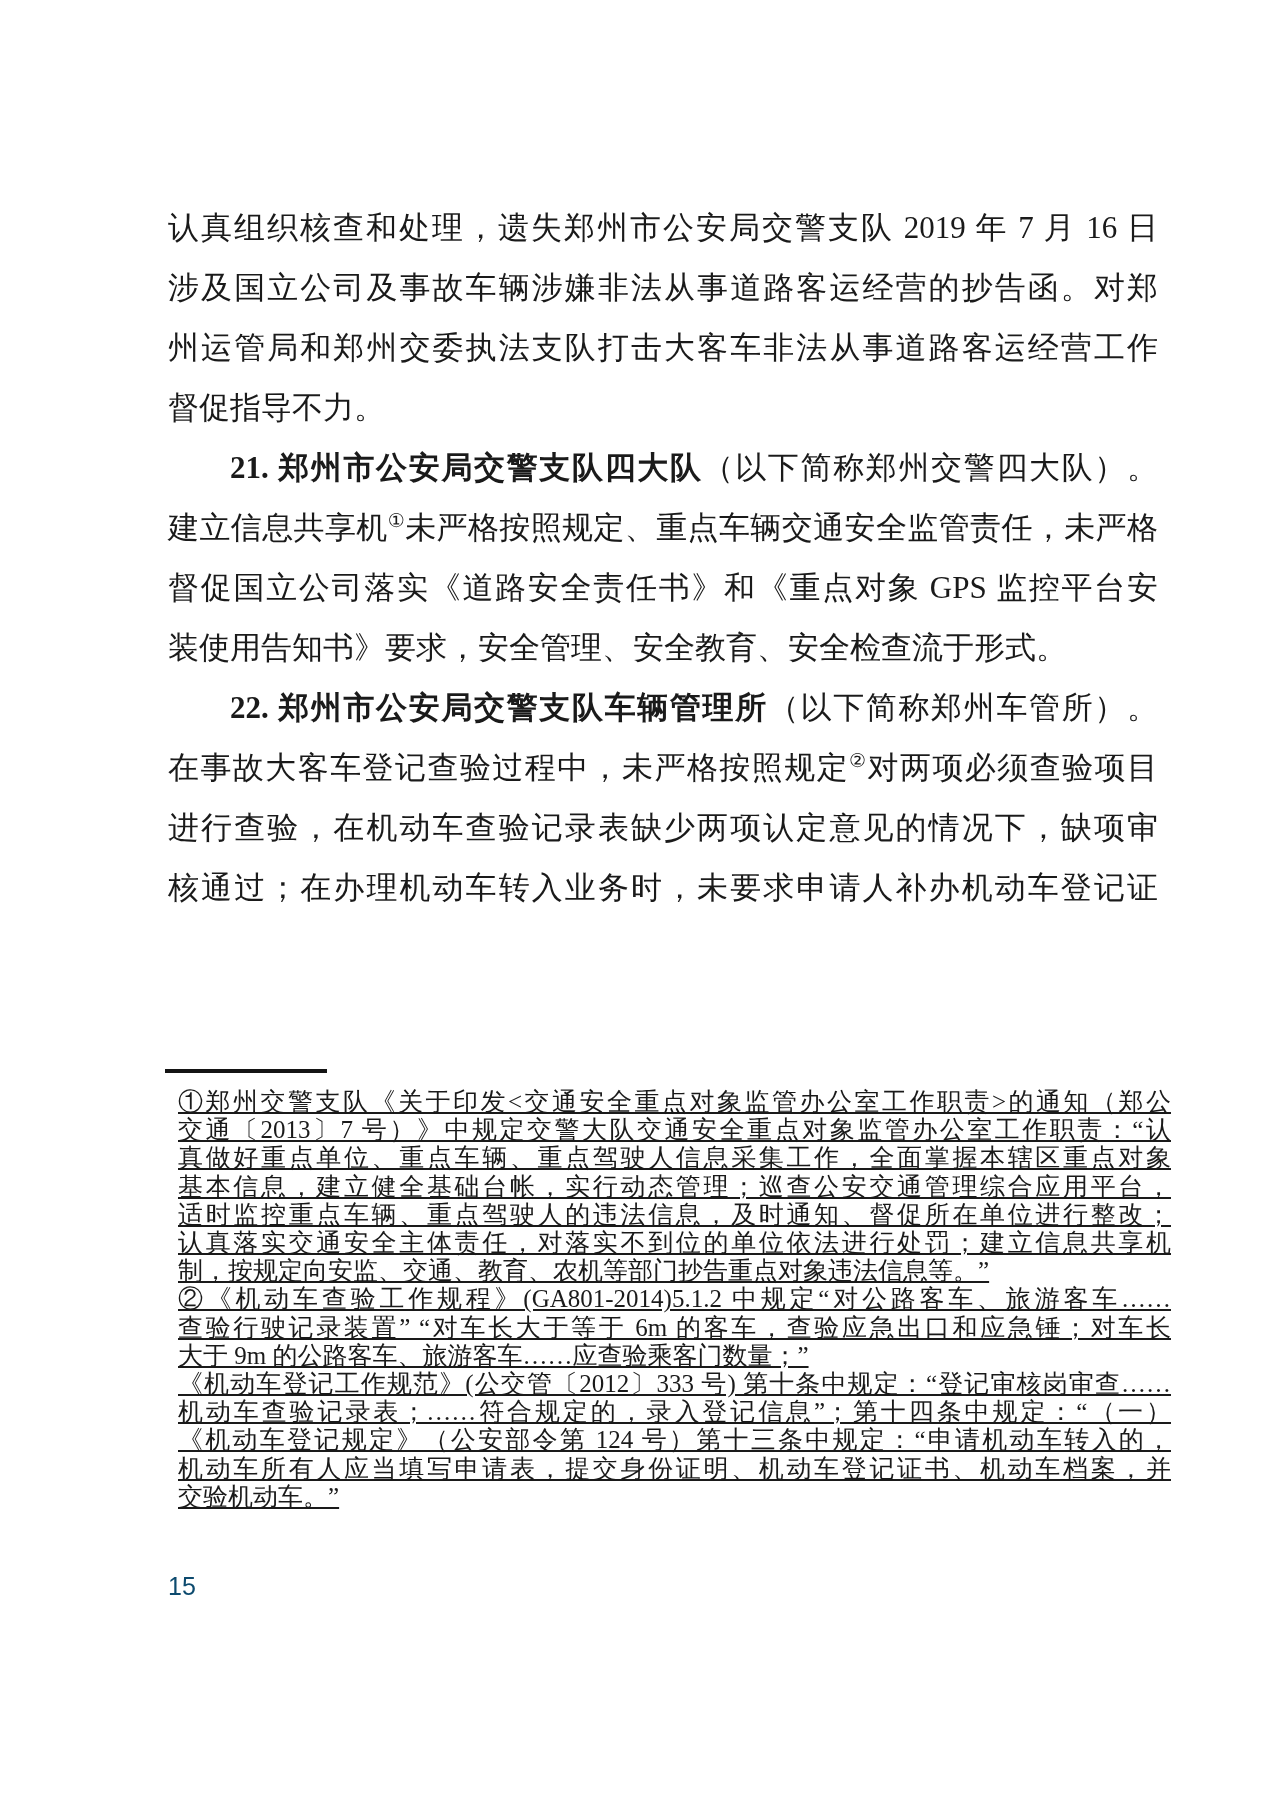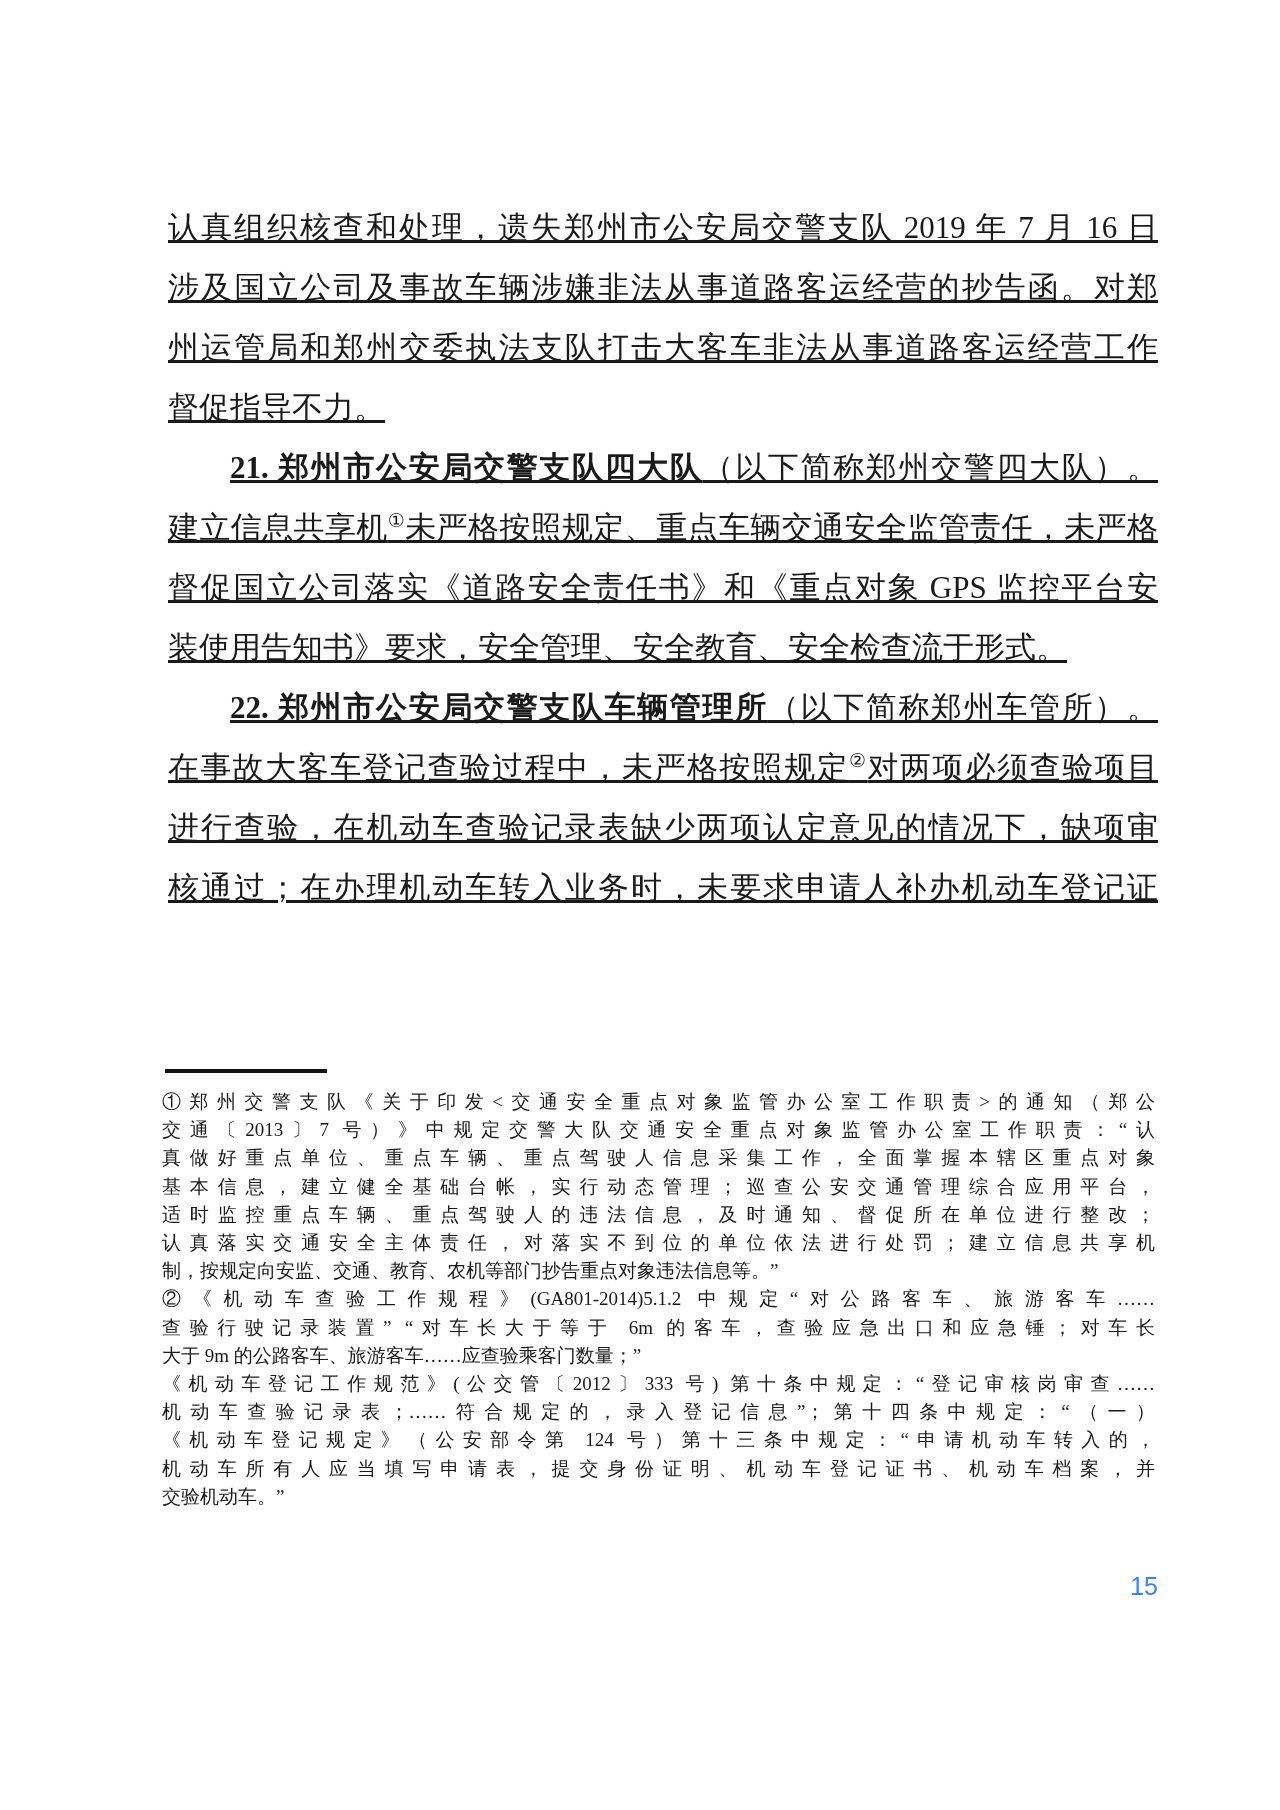--- a/index.html
+++ b/index.html
@@ -18,61 +18,61 @@
     left: 168px;
     top: 198px;
     width: 990px;
     font-size: 31px;
     line-height: 60px;
   }
   .line {
     text-align: justify;
     text-justify: distribute;
     text-align-last: left;
-    text-decoration: underline;
   }
   .line.just { text-align-last: justify; }
   .line.indent { padding-left: 62px; }
   .seg-bold { font-weight: bold; }
   .sup {
     vertical-align: super;
     font-size: 19px;
     line-height: 0;
   }
   .footnote-sep {
     position: absolute;
     left: 165px;
     top: 1069px;
     width: 162px;
     height: 4px;
     background: #141414;
   }
   .footnotes {
     position: absolute;
-    left: 162px;
+    left: 178px;
     top: 1088px;
     width: 993px;
-    font-size: 19px;
+    font-size: 25px;
     line-height: 28.2px;
+    text-decoration: underline;
   }
   .fline {
     text-align: justify;
     text-justify: distribute;
     text-align-last: justify;
   }
   .fline.nojust { text-align-last: left; }
   .page-number {
     position: absolute;
     left: 168px;
     top: 1572px;
     width: 990px;
-    text-align: right;
+    text-align: left;
     font-family: "Liberation Sans", "DejaVu Sans", sans-serif;
     font-size: 25px;
-    color: #3b82f6;
+    color: #0c4a6e;
   }
 </style>
 </head>
 <body>
 
 <div class="page">
   <div class="main-text">
       <div class="line just"><span>认真组织核查和处理，遗失郑州市公安局交警支队 2019 年 7 月 16 日</span></div>
       <div class="line just"><span>涉及国立公司及事故车辆涉嫌非法从事道路客运经营的抄告函。对郑</span></div>
       <div class="line just"><span>州运管局和郑州交委执法支队打击大客车非法从事道路客运经营工作</span></div>

